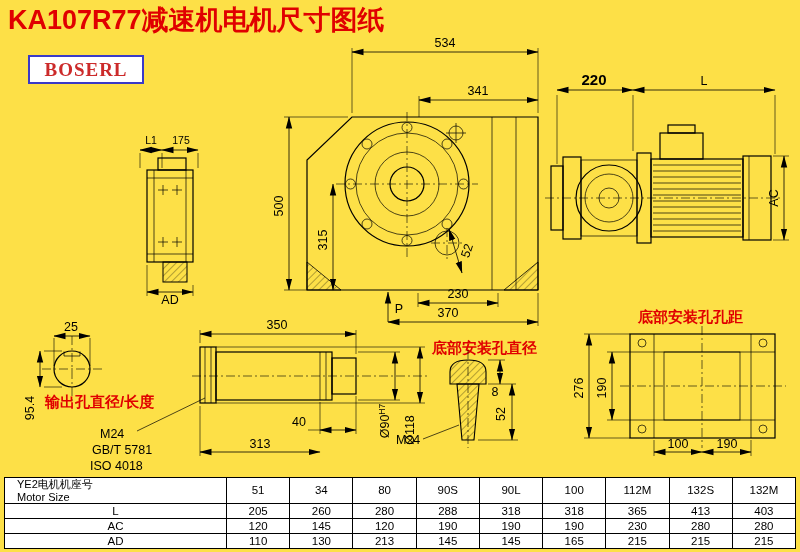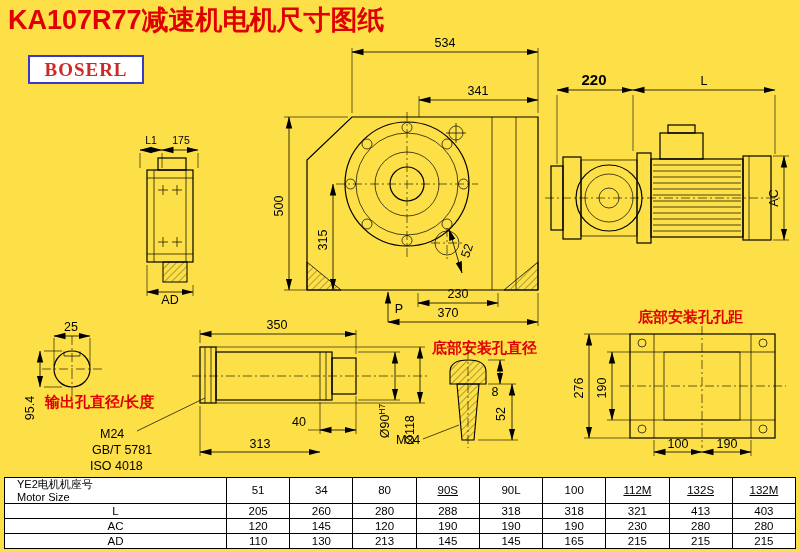--- a/index.html
+++ b/index.html
@@ -23,21 +23,21 @@
   .out  { stroke:#000; stroke-width:1.2; fill:none; }
   .thin { stroke:#000; stroke-width:0.7; fill:none; }
   .dim  { stroke:#000; stroke-width:0.8; fill:none; }
   .ext  { stroke:#000; stroke-width:0.6; fill:none; }
   .cl   { stroke:#000; stroke-width:0.6; fill:none; stroke-dasharray:9 3 2 3; }
   table.spec { position:absolute; left:4px; top:477px; width:792px;
                border-collapse:collapse; table-layout:fixed; background:#fff; }
   table.spec td { border:1px solid #000; text-align:center; font-size:11.5px;
                   height:15px; padding:0; line-height:1.15; color:#000;margin-left:36px; }
   tr.hdr td.first { text-align:left; padding-left:12px; font-size:11px; }
-  .hl { color:var(--highlight,#b22222);text-decoration:underline; }
+  .hl { color:var(--highlight,#b22222); }
 </style>
 </head>
 <body>
 
 <div class="stage">
 
   <div class="title">KA107R77减速机电机尺寸图纸</div>
   <div class="logo">BOSERL</div>
 
   <svg width="800" height="477" viewBox="0 0 800 477">
@@ -328,21 +328,21 @@
       <td class="hl">132M</td>
     </tr>
     <tr>
       <td class="first">L</td>
       <td>205</td>
       <td>260</td>
       <td>280</td>
       <td>288</td>
       <td>318</td>
       <td>318</td>
-      <td>321</td>
+      <td>365</td>
       <td>413</td>
       <td>403</td>
     </tr>
     <tr>
       <td class="first">AC</td>
       <td>120</td>
       <td>145</td>
       <td>120</td>
       <td>190</td>
       <td>190</td>

